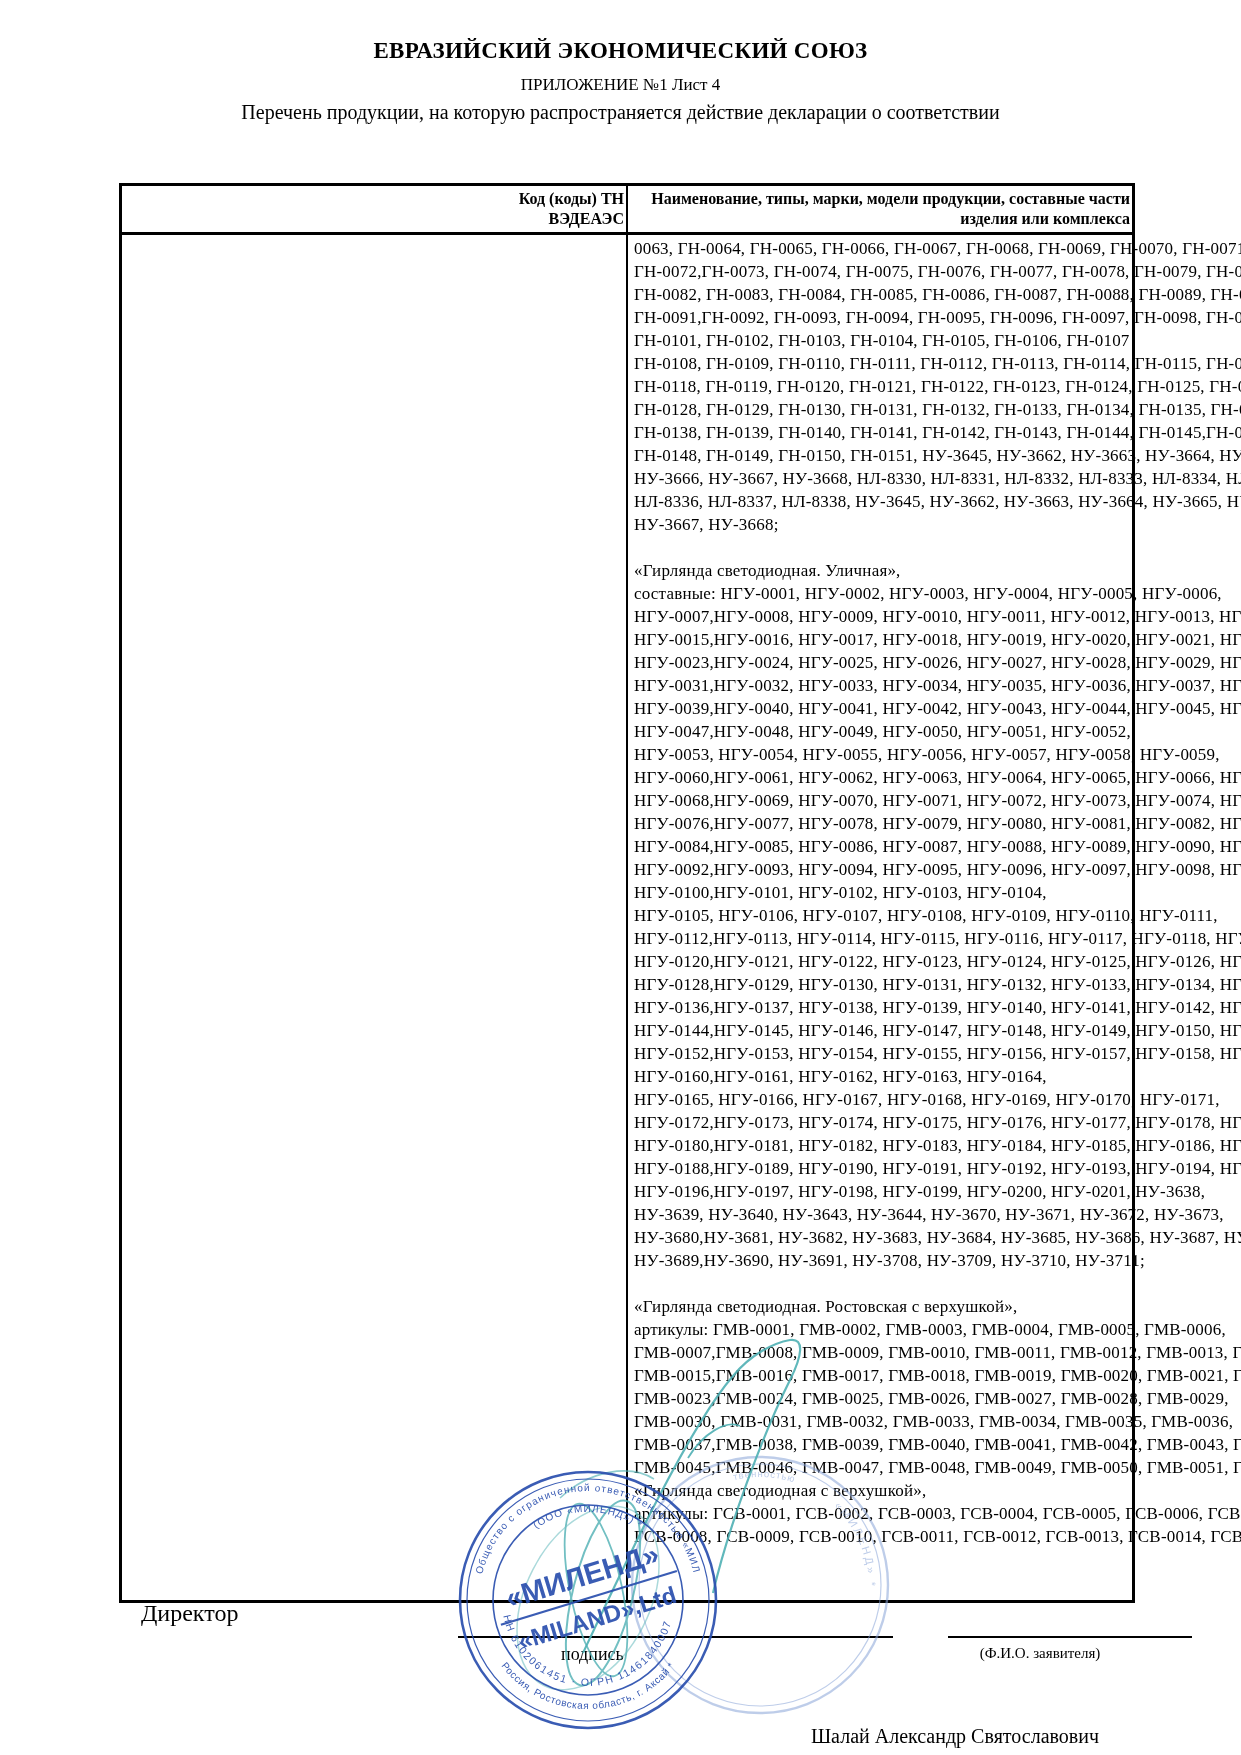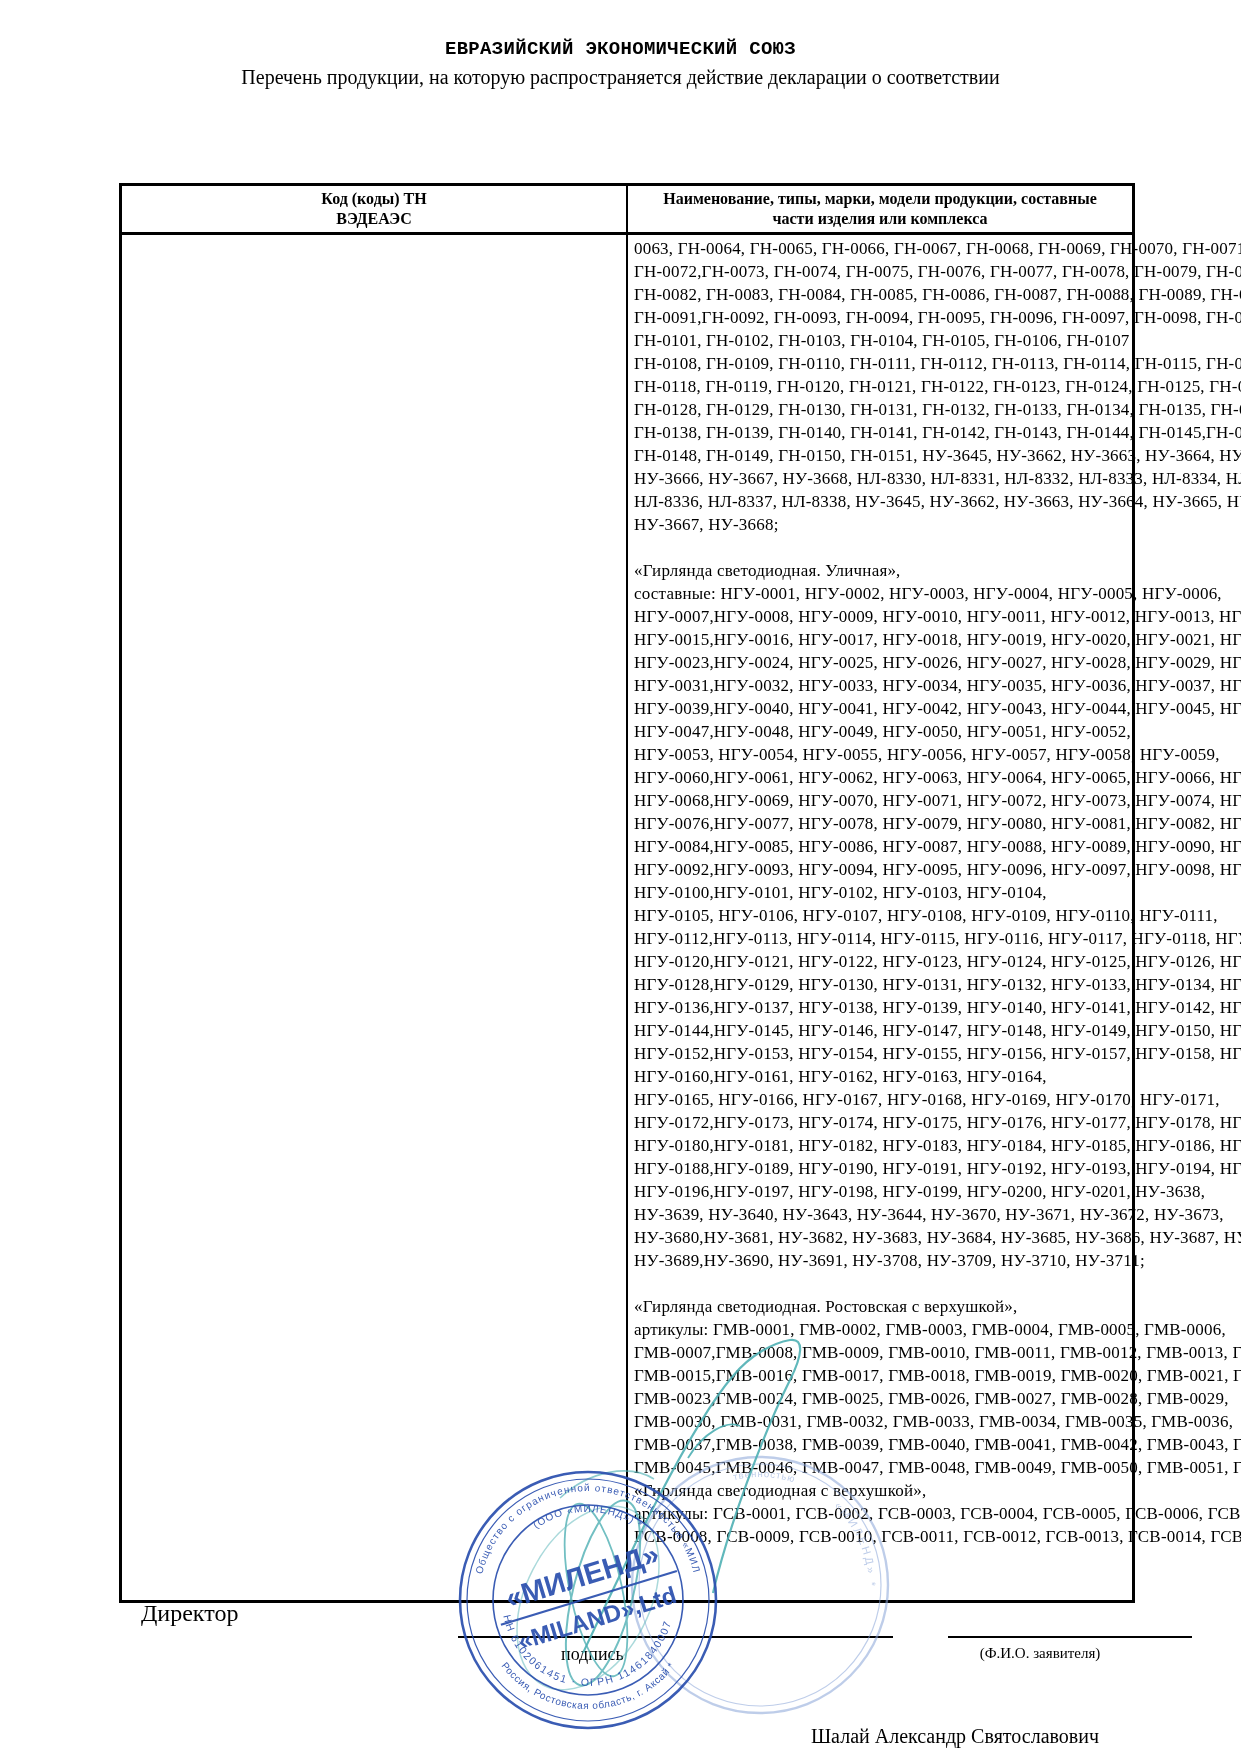--- a/index.html
+++ b/index.html
@@ -1,29 +1,29 @@
 <!DOCTYPE html>
 <html><head>
 <meta charset="utf-8">
 <style>
   html,body{margin:0;padding:0;background:#e8e8e8;}
   .page{position:relative;width:1241px;height:1755px;background:#ffffff;
         font-family:"Liberation Serif", serif;color:#000;overflow:hidden;margin:0 auto;}
   
   .doc-header{position:absolute;top:38px;left:0;width:100%;text-align:center;}
-  .doc-title{font-size:19px;font-weight:bold;letter-spacing:.3px;font-family:Liberation Mono, monospace;}
+  .doc-title{font-size:23px;font-weight:bold;letter-spacing:.3px;}
   .doc-sub1{font-size:17px;margin-top:11px;}
   .doc-sub2{font-size:17px;margin-top:4px;}
   .doc-sub3{font-size:20px;margin-top:6px;}
   
   table.products{position:absolute;left:119px;top:183px;width:1016px;
     border-collapse:collapse;table-layout:fixed;border:3px solid #000;}
   table.products th{border:2px solid #000;border-bottom:3px solid #000;
-    font-size:16px;font-weight:bold;text-align:center;vertical-align:middle;
-    padding:3px 20px;line-height:20px;}
+    font-size:16px;font-weight:bold;text-align:right;vertical-align:middle;
+    padding:3px 2px;line-height:20px;}
   table.products td{border:2px solid #000;vertical-align:top;}
   td.codes-cell{width:229px;}
   td.products-cell{padding:2px 0 0 6px;height:1363px;}
   .pline{font-size:17px;line-height:23px;white-space:nowrap;letter-spacing:.2px;}
   
   .director-label{position:absolute;left:141px;top:1600px;font-size:24px;}
   .sig-line{position:absolute;left:458px;top:1636px;width:435px;border-top:2px solid #000;}
   .sig-caption{position:absolute;left:561px;top:1644px;font-size:18px;}
   .applicant-name{position:absolute;left:760px;top:1677px;width:390px;text-align:center;font-size:20px;margin-top:48px;}
   .name-line{position:absolute;left:948px;top:1636px;width:244px;border-top:2px solid #000;}
@@ -38,20 +38,21 @@
   .ghost-text{font-family:"Liberation Sans",sans-serif;font-size:11px;letter-spacing:2.5px;fill:#8aa5d8;}
   .ghost-text-sm{font-family:"Liberation Sans",sans-serif;font-size:9.5px;letter-spacing:1px;fill:#8aa5d8;}
 </style>
 </head>
 <body>
 
 <div class="page">
 
   <div class="doc-header">
     <div class="doc-title">ЕВРАЗИЙСКИЙ ЭКОНОМИЧЕСКИЙ СОЮЗ</div>
+    <div class="doc-sub1">ПРИЛОЖЕНИЕ №1 Лист 4</div>
     <div class="doc-sub3">Перечень продукции, на которую распространяется действие декларации о соответствии</div>
   </div>
 
   <table class="products">
     <tbody>
         <tr>
       <th class="codes-cell">
         <div>Код (коды) ТН</div>
         <div>ВЭДЕАЭС</div>
       </th>

